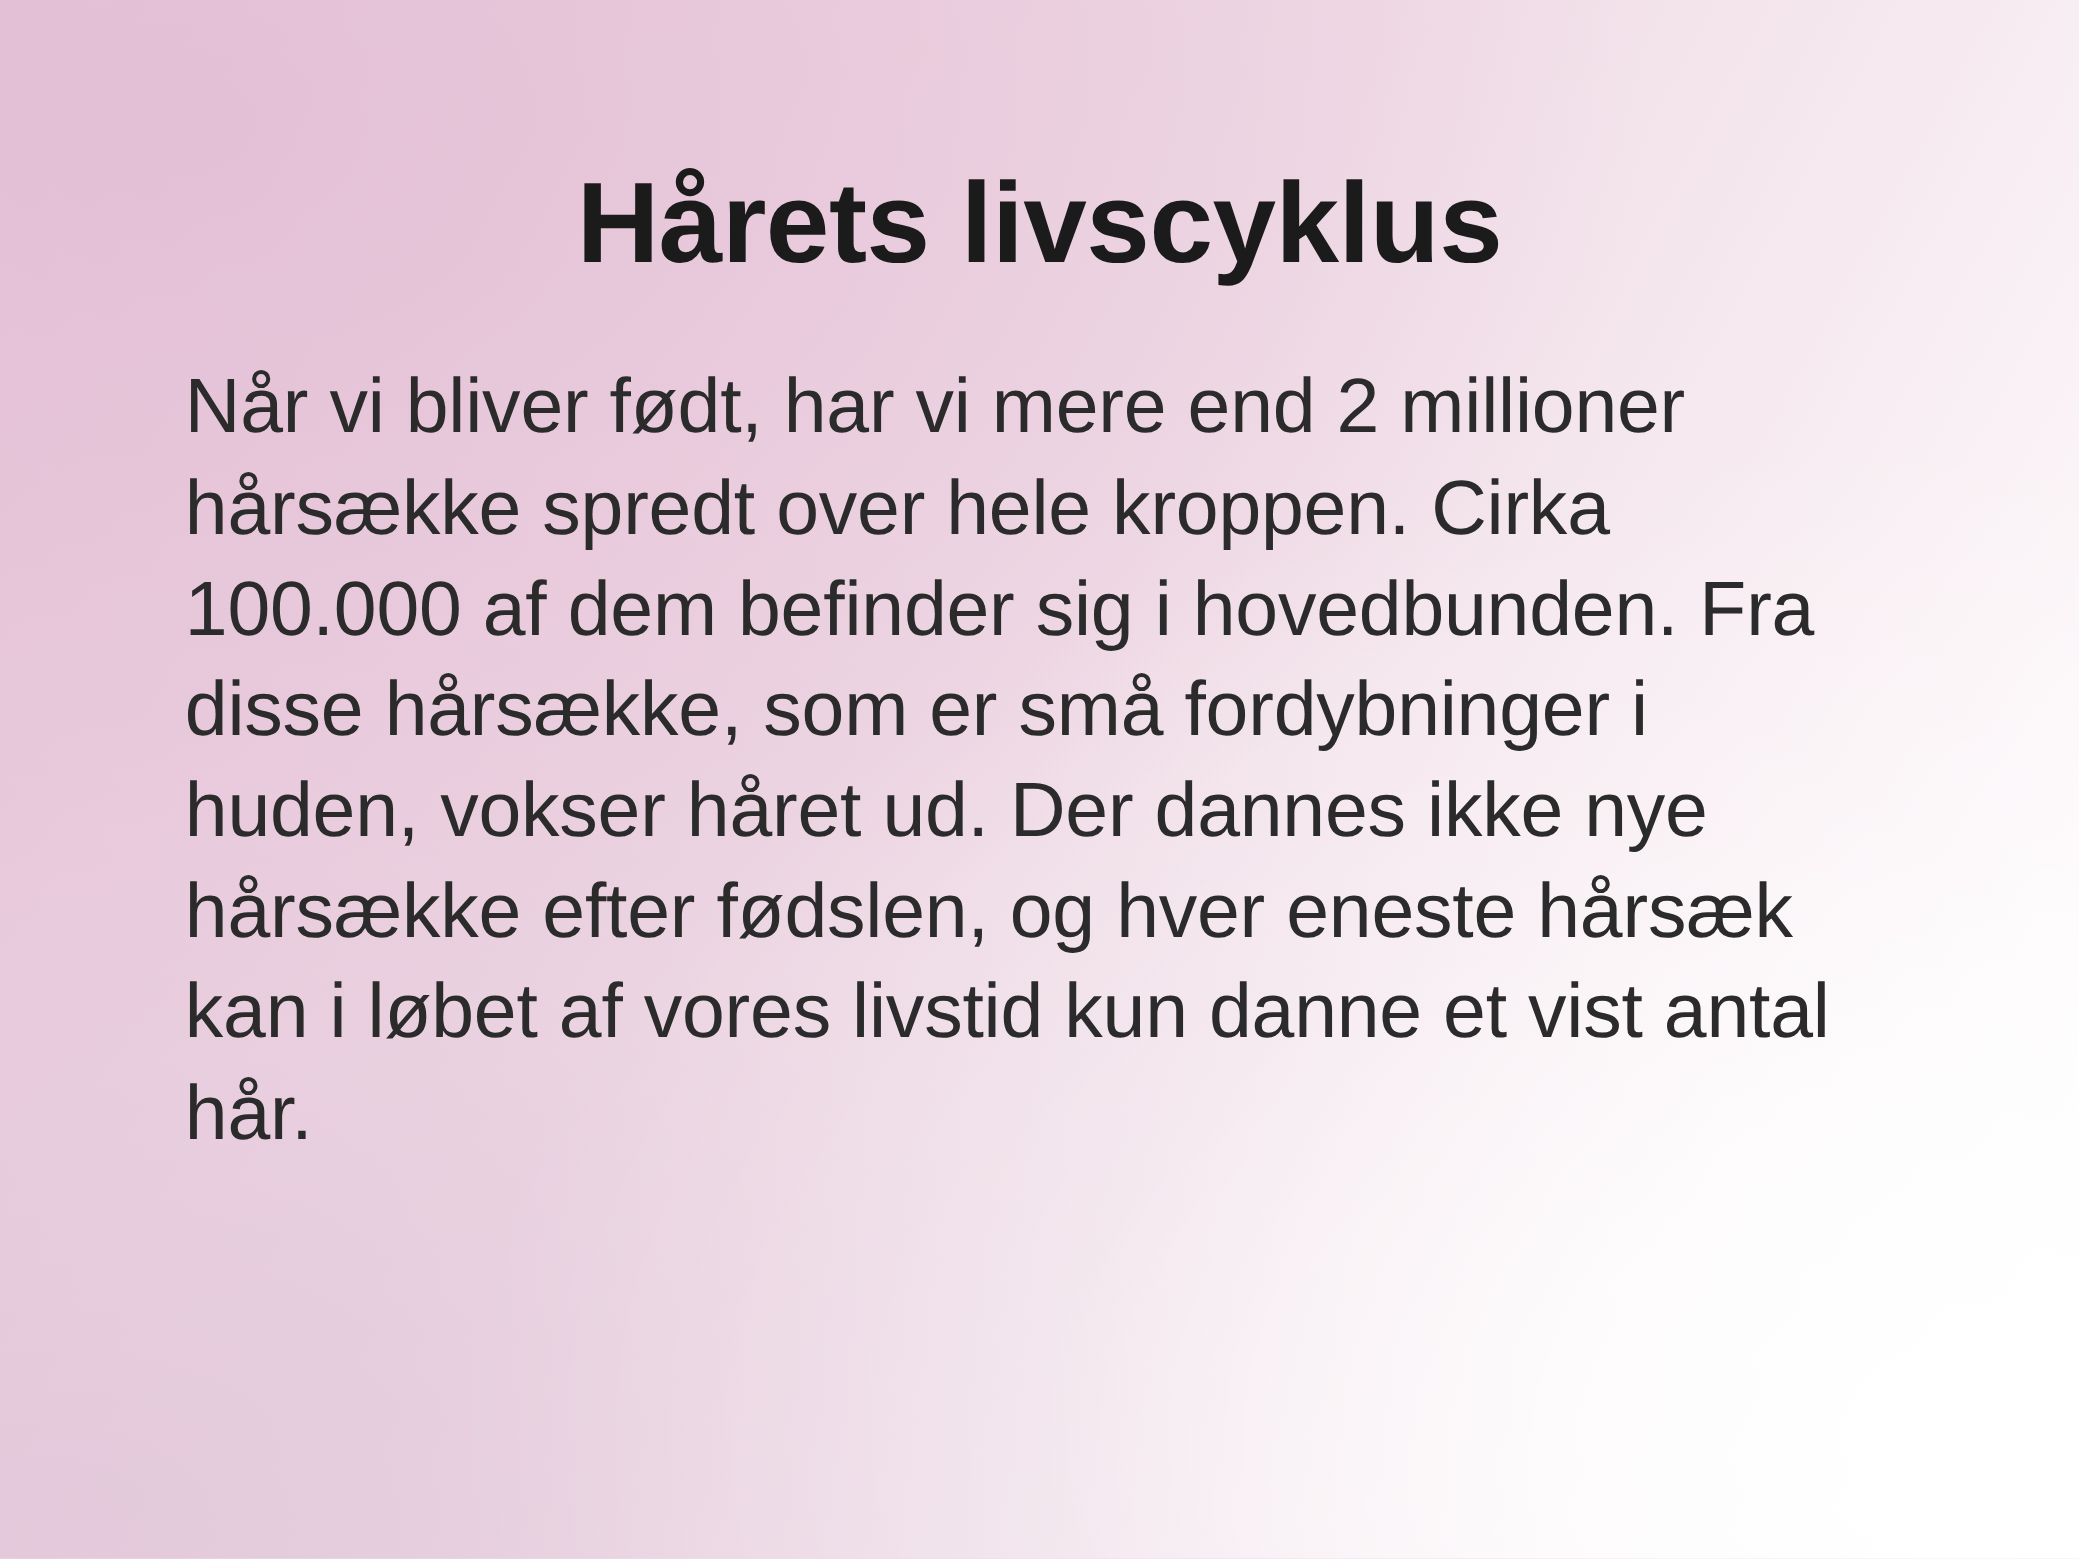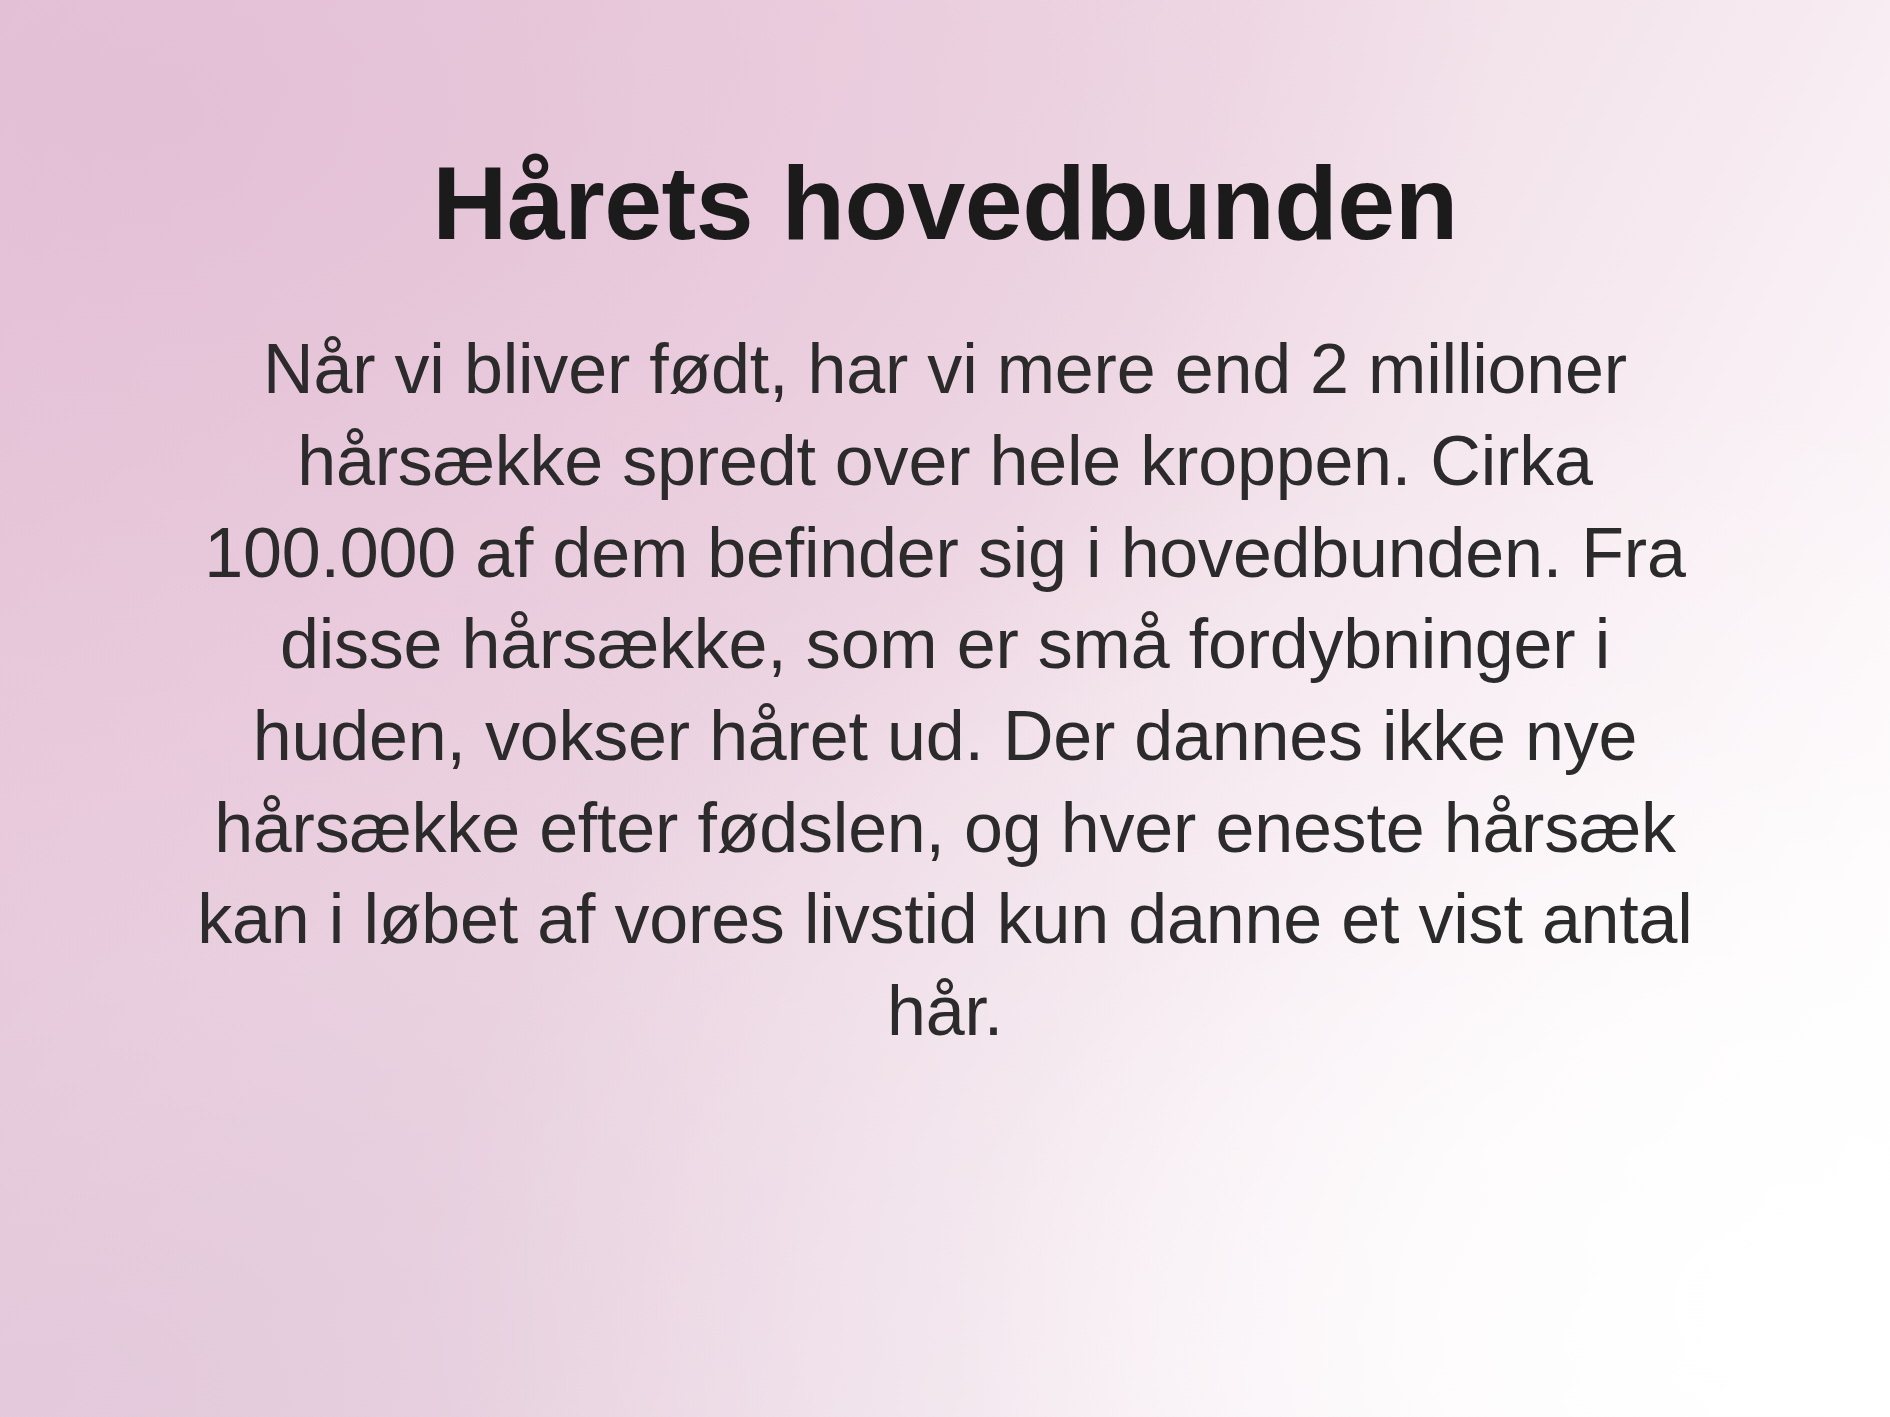--- a/index.html
+++ b/index.html
@@ -47,29 +47,29 @@
     font-size: 104px;
     line-height: 1.06;
     font-weight: bold;
     color: #1b1b1b;
     letter-spacing: -0.5px;
   }
 
   .body-text {
     margin: 0;
     padding-top: 66px;
-    text-align: center;
+    text-align: left;
     font-size: 70px;
     line-height: 1.31;
     font-weight: normal;
     color: #2b2b2b;
     letter-spacing: -0.2px;
   }
 </style>
 </head>
 <body>
 
 <div class="slide">
   <div class="content">
-    <h1 class="title">Hårets hovedbunden</h1>
+    <h1 class="title">Hårets livscyklus</h1>
     <p class="body-text">Når vi bliver født, har vi mere end 2 millioner hårsække spredt over hele kroppen. Cirka 100.000 af dem befinder sig i hovedbunden. Fra disse hårsække, som er små fordybninger i huden, vokser håret ud. Der dannes ikke nye hårsække efter fødslen, og hver eneste hårsæk kan i løbet af vores livstid kun danne et vist antal hår.</p>
   </div>
 </div>
 
 </body></html>

